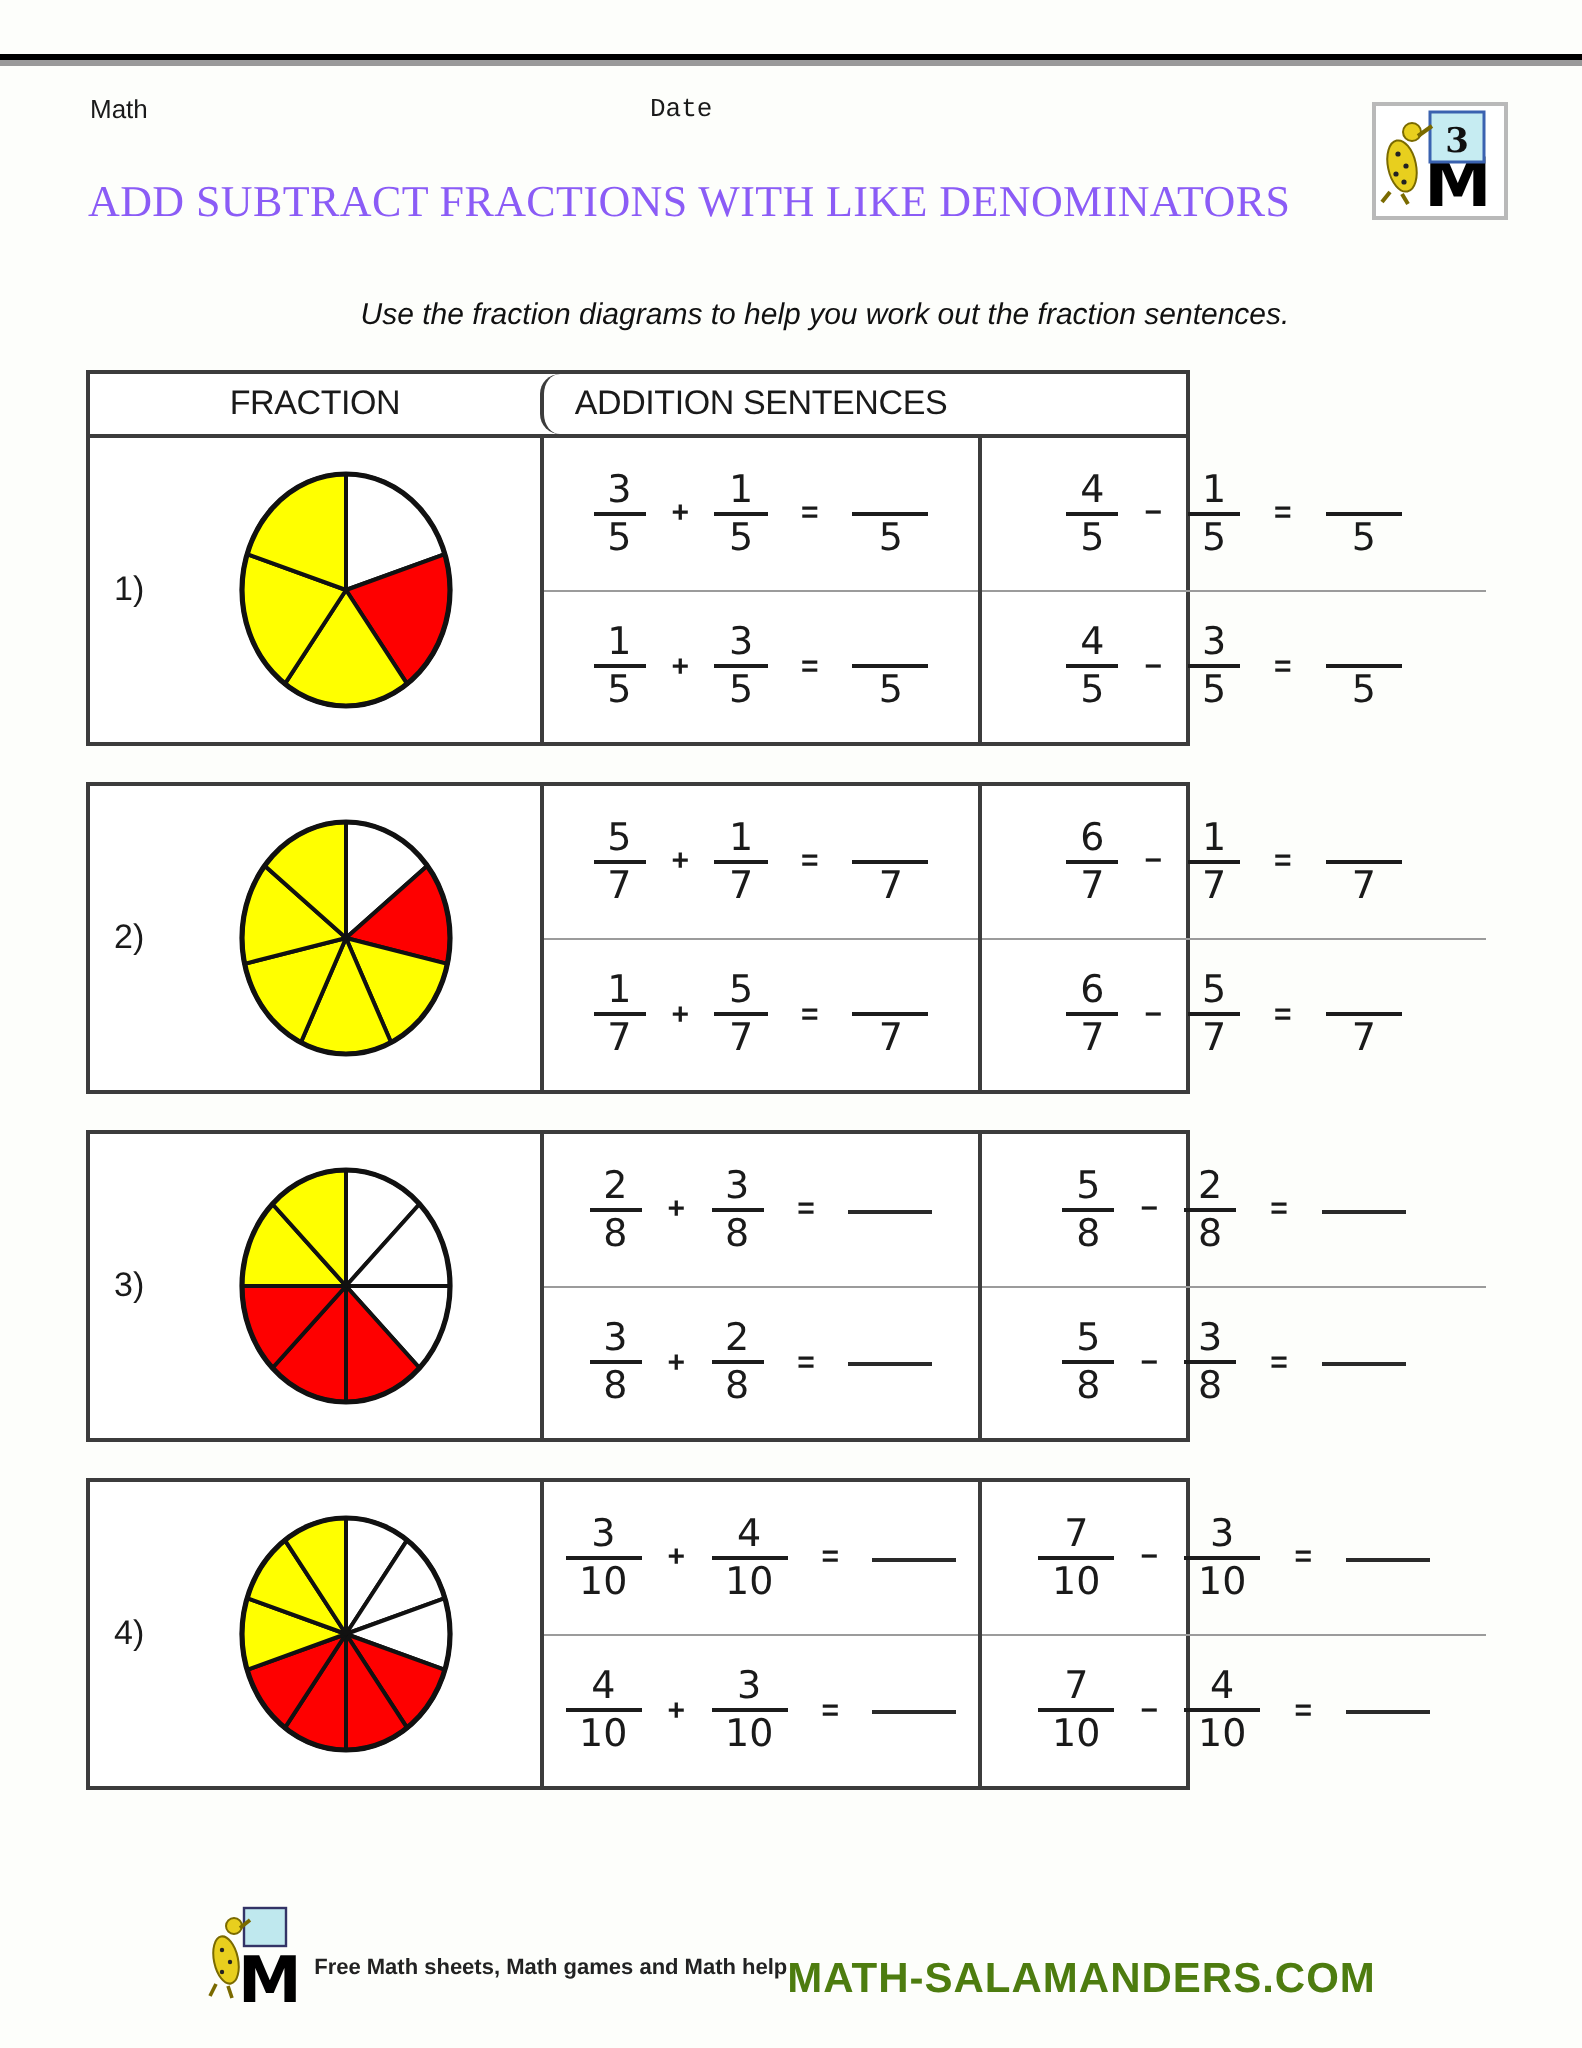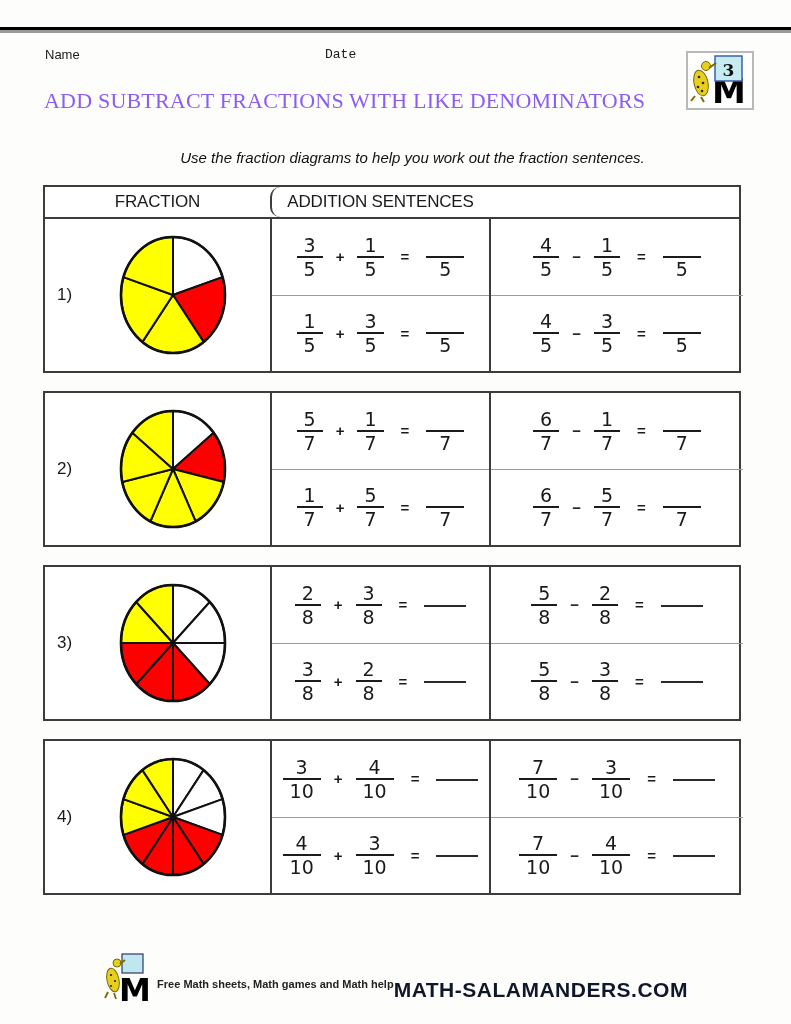--- a/index.html
+++ b/index.html
@@ -11,21 +11,21 @@
   }
   .top-bar{position:absolute;left:0;top:27px;width:791px;height:3px;background:#000;border-bottom:3px solid #9a9a9a;}
   .name-label{position:absolute;left:45px;top:47px;font-size:13px;}
   .date-label{position:absolute;left:325px;top:47px;font-size:13px;font-family:Liberation Mono, monospace;}
   .grade-logo{position:absolute;left:686px;top:51px;width:64px;height:55px;background:#fff;border:2px solid #b9b9b9;}
   .page-title{position:absolute;left:44px;top:84px;width:620px;
     font-family:"Liberation Serif","DejaVu Serif",serif;
     font-size:22px;line-height:33px;letter-spacing:.2px;}
   .instruction{position:absolute;left:0;top:149px;width:791px;text-align:center;
     font-style:italic;font-size:15px;color:#111;padding-left:17px;}
-  .worksheet{position:absolute;left:43px;top:185px;width:698px;}
+  .worksheet{position:absolute;left:43px;top:185px;width:552px;}
   .hrow,.prow{display:grid;grid-template-columns:225px 219px 254px;background:#fff;}
   .hrow{border:2px solid #3c3c3c;border-bottom:none;height:30px;}
   .hcell{display:flex;align-items:center;justify-content:center;font-size:17px;letter-spacing:-.2px;}
   .hcell+.hcell{border-left:2px solid #3c3c3c;border-radius:10px;}
   .prow{border:2px solid #3c3c3c;height:152px;margin-bottom:18px;}
   .c1{position:relative;display:flex;align-items:center;justify-content:center;}
   .c1 svg{margin-left:30px;}
   .pnum{position:absolute;left:12px;top:50%;transform:translateY(-50%);font-size:17px;}
   .c2,.c3{border-left:2px solid #3c3c3c;display:flex;flex-direction:column;}
   .half{height:50%;display:flex;align-items:center;justify-content:center;gap:13px;}
@@ -35,28 +35,28 @@
   .frac .d{border-top:2px solid #1c1c1c;padding:0 7px;}
   .frac.ans .n{min-height:22px;}
   .frac.ans .d{padding:0 13px;}
   .op{font-size:15px;font-weight:bold;}
   .eq{font-size:15px;font-weight:bold;margin:0 4px;}
   .blankline{display:inline-block;width:42px;border-top:2.5px solid #2a2a2a;margin-top:2px;}
   .footer{position:absolute;left:0;top:950px;width:791px;display:flex;justify-content:center;align-items:flex-end;gap:4px;}
   .footer-text{display:flex;flex-direction:row;}
   .footer-tagline{font-size:11px;font-weight:bold;color:#222;padding-left:4px;}
   .footer-rule{height:3px;margin:2px 0 1px 0;}
-  .footer-site{font-size:21px;font-weight:bold;letter-spacing:.5px;color:#0f172a;font-family:"Liberation Sans",sans-serif;}
+  .footer-site{font-size:21px;font-weight:bold;letter-spacing:.5px;color:#4d7c0f;font-family:"Liberation Sans",sans-serif;}
 </style>
 </head>
 <body>
 
 <div class="top-bar"></div>
 
-<div class="name-label">Name</div>
+<div class="name-label">Math</div>
 <div class="date-label">Date</div>
 
 <div class="grade-logo">
   <svg width="60" height="51" viewBox="0 0 60 51">
     <text x="24" y="50" font-size="34" font-weight="bold" font-family="DejaVu Sans" fill="#000">M</text>
     <rect x="27" y="3" width="27" height="25" fill="#c6ecf2" stroke="#3a62b0" stroke-width="1.5"></rect>
     <text x="40.5" y="23" font-size="17" font-weight="bold" font-family="DejaVu Serif" fill="#101010" text-anchor="middle">3</text>
     <g>
       <ellipse cx="13" cy="30" rx="7" ry="13" fill="#e8cf1e" stroke="#7a6a00" stroke-width="1" transform="rotate(-12 13 30)"></ellipse>
       <circle cx="18" cy="13" r="4.5" fill="#e8cf1e" stroke="#7a6a00" stroke-width="1"></circle>

